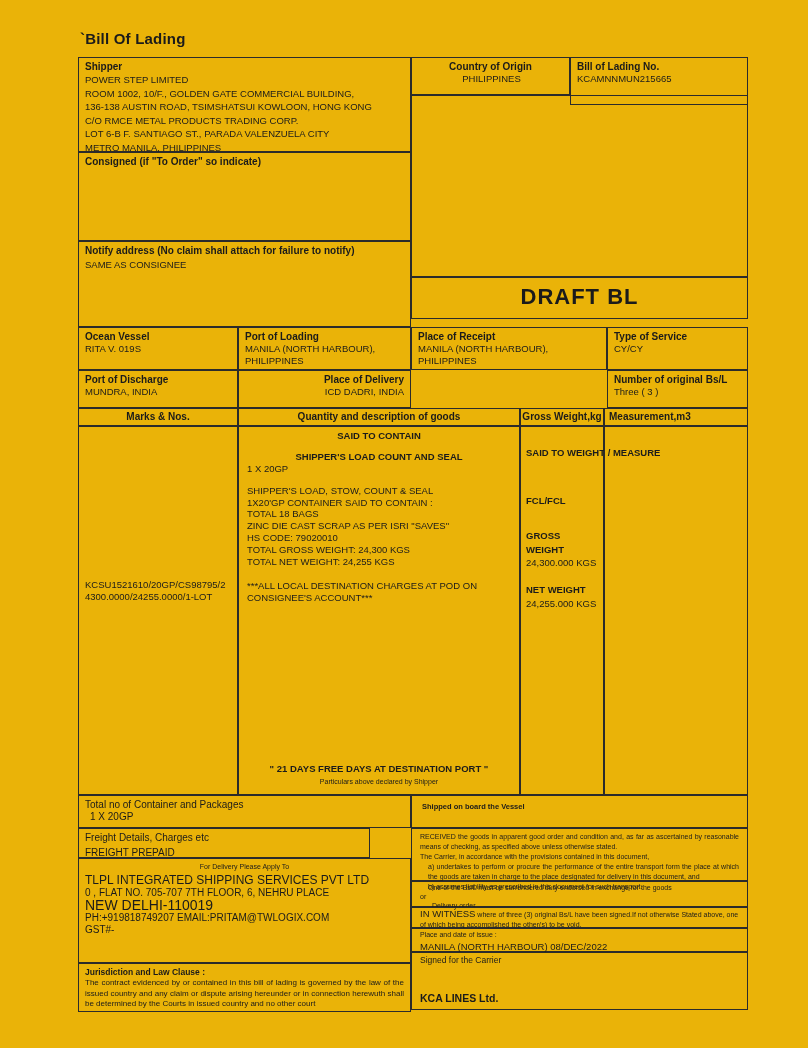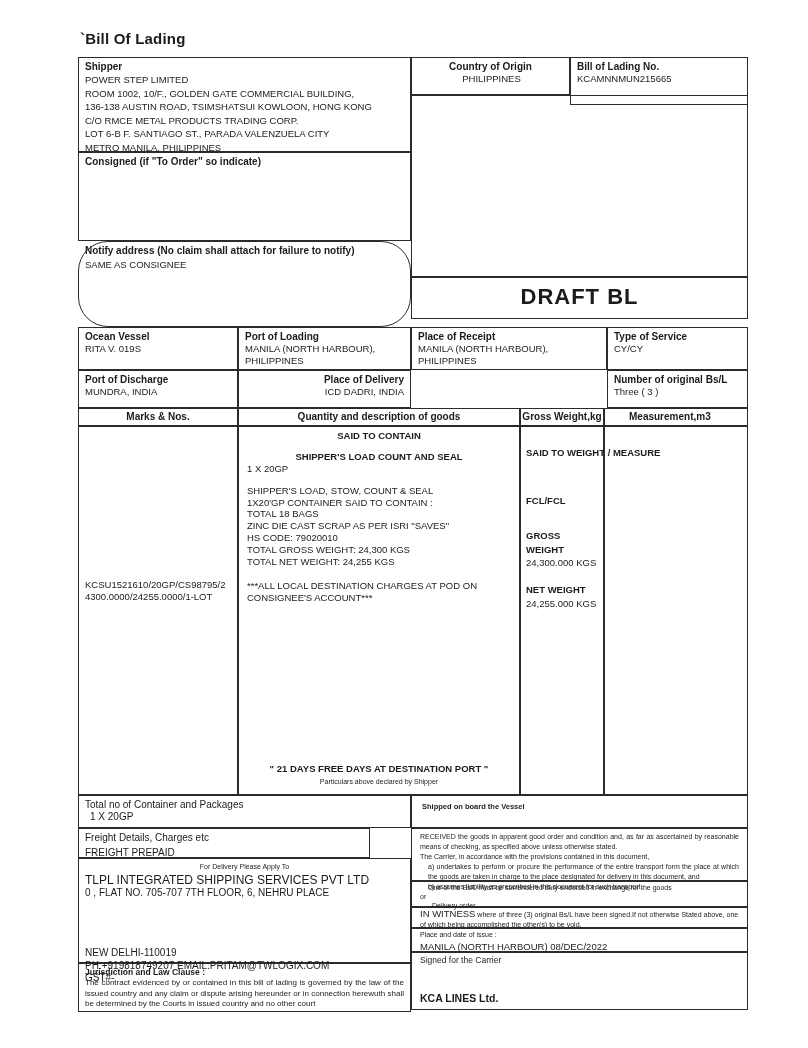--- a/index.html
+++ b/index.html
@@ -1,18 +1,18 @@
 <!DOCTYPE html>
 <html><head>
 <meta charset="utf-8">
 <style>
   html,body { margin:0; padding:0; background:#d8d8d4; }
   .page {
     position:relative; width:808px; height:1048px; margin:0 auto;
-    background:#ffffff; font-family:"Liberation Sans", sans-serif;
+    background:#eab308; font-family:"Liberation Sans", sans-serif;
     color:#1b1b1b; overflow:hidden;
   }
   .box { position:absolute; border:1px solid #2b2b2b; box-sizing:border-box; padding:3px 6px; background:transparent; }
   .lbl  { font-weight:bold; font-size:10px; line-height:12px; }
   .lbl-sm { font-weight:bold; font-size:8px; line-height:10px; }
   .val  { font-size:9.5px; line-height:12px; }
   .val-lines div { font-size:9.5px; line-height:13.5px; white-space:nowrap; }
   .title { position:absolute; left:80px; top:30px; font-size:15px; font-weight:bold; letter-spacing:.2px; }
   .center { text-align:center; }
   .draft { font-size:22px; font-weight:bold; text-align:center; letter-spacing:1px; padding-top:6px; }
@@ -54,21 +54,21 @@
 
   <div class="box" style="left:411px; top:95px; width:337px; height:182px;"></div>
 
   <div class="box draft" style="left:411px; top:277px; width:337px; height:42px;">DRAFT BL</div>
 
   <div class="box" style="left:78px; top:152px; width:333px; height:89px;">
     <div class="lbl">Consigned (if "To Order" so indicate)</div>
     <div class="val"></div>
   </div>
 
-  <div class="box" style="left:78px; top:241px; width:333px; height:86px;border-radius:30px;">
+  <div class="box" style="left:78px; top:241px; width:333px; height:86px;">
     <div class="lbl">Notify address (No claim shall attach for failure to notify)</div>
     <div class="val" style="margin-top:2px;">SAME AS CONSIGNEE</div>
   </div>
 
   <div class="box" style="left:78px; top:327px; width:160px; height:43px;">
     <div class="lbl">Ocean Vessel</div>
     <div class="val">RITA V. 019S</div>
   </div>
   <div class="box" style="left:238px; top:327px; width:173px; height:43px;">
     <div class="lbl">Port of Loading</div>
@@ -92,21 +92,21 @@
     <div class="val">ICD DADRI, INDIA</div>
   </div>
   <div class="box" style="left:607px; top:370px; width:141px; height:38px;">
     <div class="lbl">Number of original Bs/L</div>
     <div class="val">Three ( 3 )</div>
   </div>
 
   <div class="box th" style="left:78px; top:408px; width:160px; height:18px;">Marks &amp; Nos.</div>
   <div class="box th" style="left:238px; top:408px; width:282px; height:18px;">Quantity and description of goods</div>
   <div class="box th" style="left:520px; top:408px; width:84px; height:18px; padding:2px 1px;">Gross Weight,kg</div>
-  <div class="box th" style="left:604px; top:408px; width:144px; height:18px; text-align:left; padding-left:24px;">Measurement,m3</div>
+  <div class="box th" style="left:604px; top:408px; width:144px; height:18px; text-align:left; padding-left:4px;">Measurement,m3</div>
 
   <div class="box" style="left:78px; top:426px; width:160px; height:369px;">
     <div class="abs" style="top:152px; left:6px;">
       <div class="desc-line">KCSU1521610/20GP/CS98795/2</div>
       <div class="desc-line">4300.0000/24255.0000/1-LOT</div>
     </div>
   </div>
 
   <div class="box" style="left:238px; top:426px; width:282px; height:369px; padding:3px 8px;">
     <div class="desc-bold-center">SAID TO CONTAIN</div>
@@ -153,21 +153,21 @@
   <div class="box" style="left:78px; top:828px; width:292px; height:30px;">
     <div class="val" style="font-size:10px;">Freight Details, Charges etc</div>
     <div class="val" style="font-size:10px; margin-top:3px;">FREIGHT PREPAID</div>
   </div>
 
   <div class="box" style="left:78px; top:858px; width:333px; height:105px;">
     <div class="tiny center">For Delivery Please Apply To</div>
     <div style="margin-top:3px;">
       <div class="val" style="font-size:12px; line-height:12.5px;">TLPL INTEGRATED SHIPPING SERVICES PVT LTD</div>
       <div class="val" style="font-size:10px; line-height:12.5px;">0 , FLAT NO. 705-707 7TH FLOOR, 6, NEHRU PLACE</div>
-      <div class="val" style="font-size:10px; line-height:12.5px;margin-top:48px;">NEW DELHI-110019</div>
+      <div class="val" style="font-size:14px; line-height:12.5px;">NEW DELHI-110019</div>
       <div class="val" style="font-size:10px; line-height:12.5px;">PH:+919818749207 EMAIL:PRITAM@TWLOGIX.COM</div>
       <div class="val" style="font-size:10px; line-height:12.5px;">GST#-</div>
     </div>
   </div>
 
   <div class="box" style="left:78px; top:963px; width:333px; height:49px;">
     <div class="lbl-sm" style="font-size:8.5px;">Jurisdiction and Law Clause :</div>
     <div style="font-size:8px; line-height:10.5px; text-align:justify; margin-top:1px;">The contract evidenced by or contained in this bill of lading is governed by the law of the issued country and any claim or dispute arising hereunder or in connection herewuth shall be determined by the Courts in issued country and no other court</div>
   </div>
 

